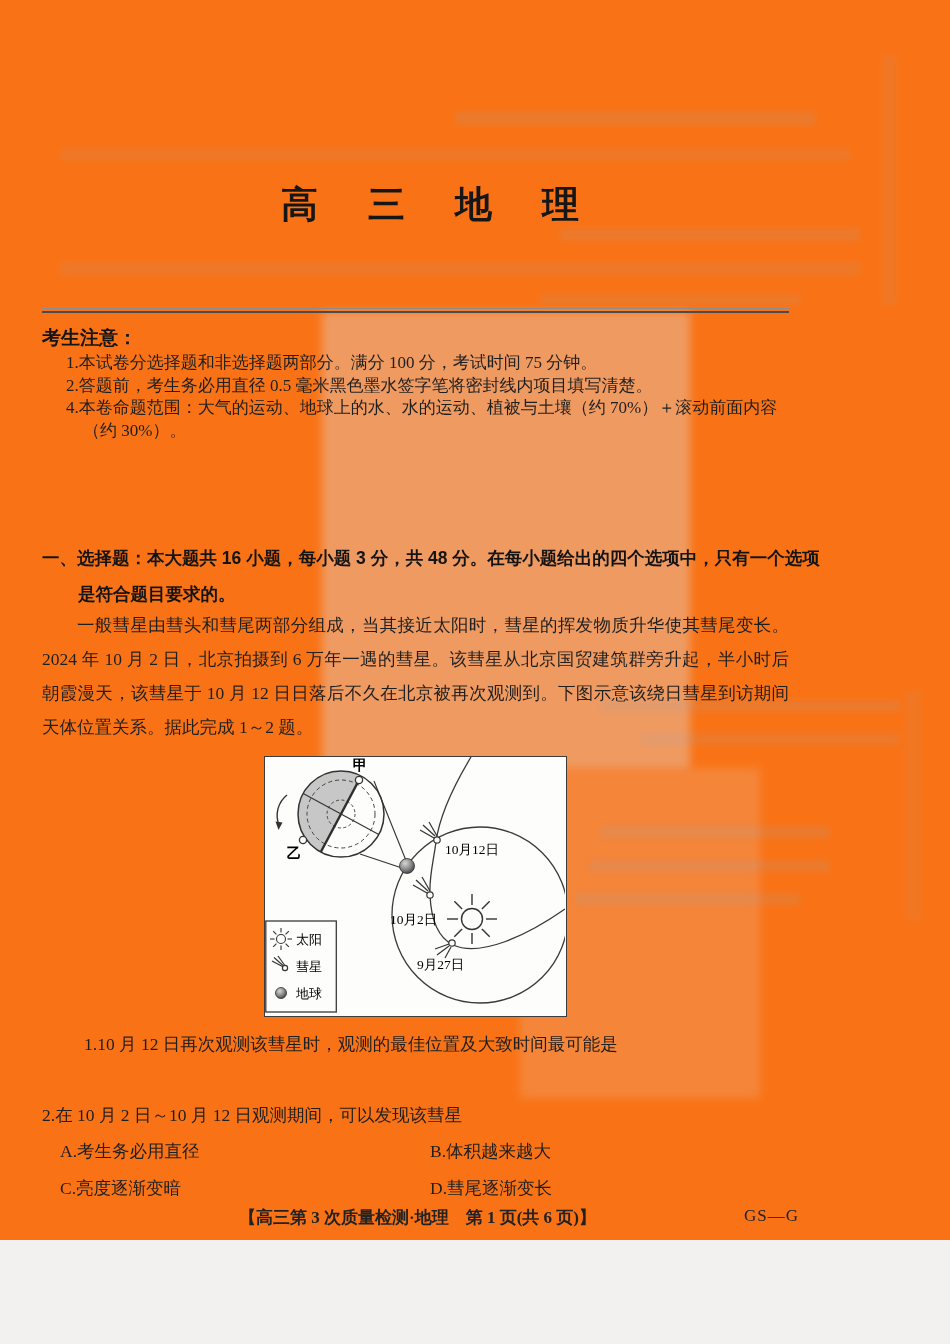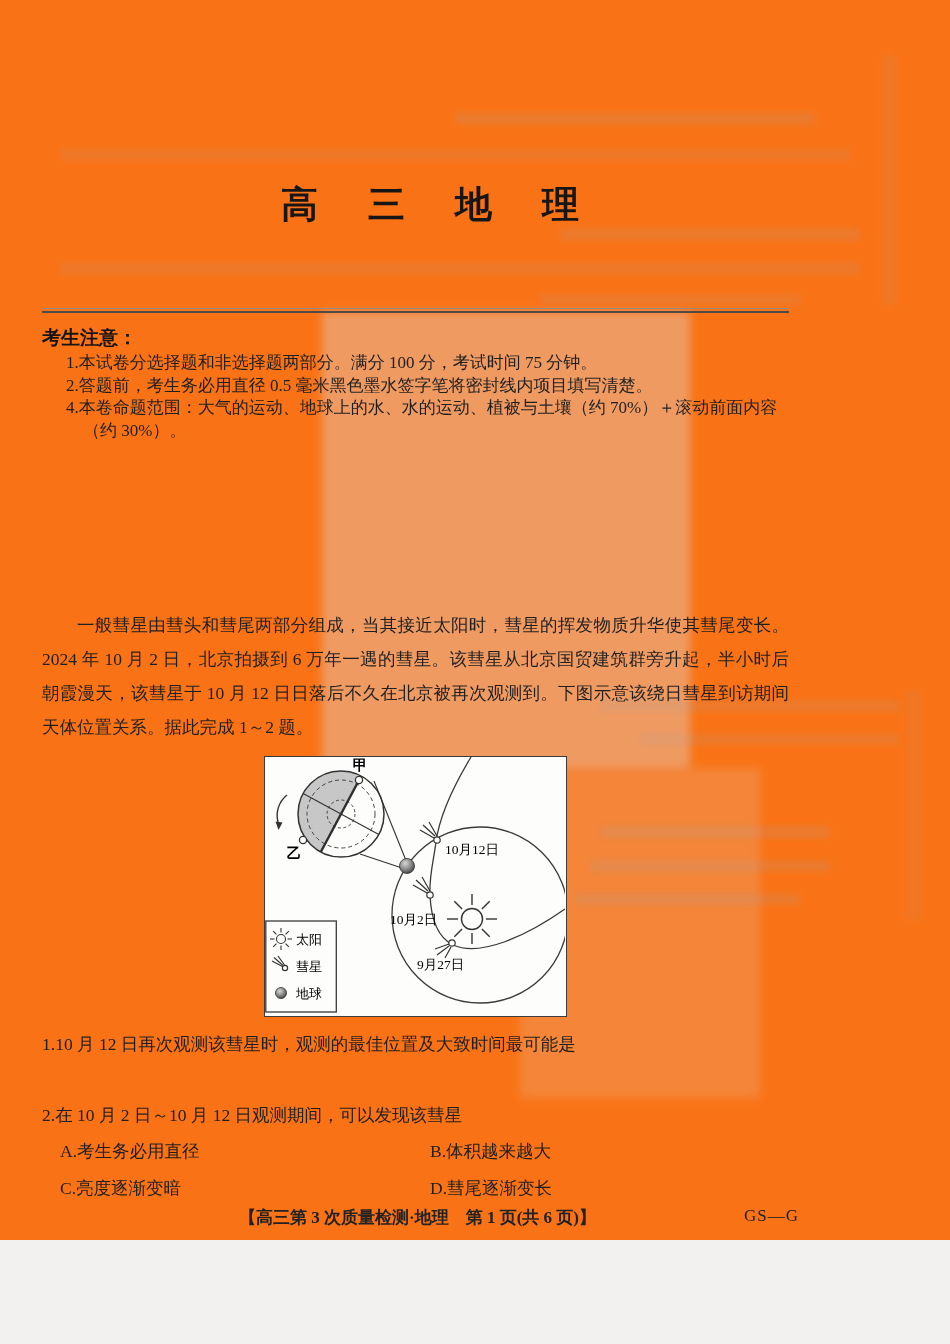--- a/index.html
+++ b/index.html
@@ -63,20 +63,21 @@
   <div class="title">高 三 地 理</div>
   <div class="rule"></div>
 
   <div class="notice-head">考生注意：</div>
   <div class="notice">
     <div class="notice-item">1.本试卷分选择题和非选择题两部分。满分 100 分，考试时间 75 分钟。</div>
     <div class="notice-item">2.答题前，考生务必用直径 0.5 毫米黑色墨水签字笔将密封线内项目填写清楚。</div>
     <div class="notice-item">4.本卷命题范围：大气的运动、地球上的水、水的运动、植被与土壤（约 70%）＋滚动前面内容（约 30%）。</div>
   </div>
 
+  <div class="sec-head">一、选择题：本大题共 16 小题，每小题 3 分，共 48 分。在每小题给出的四个选项中，只有一个选项是符合题目要求的。</div>
   <div class="passage">一般彗星由彗头和彗尾两部分组成，当其接近太阳时，彗星的挥发物质升华使其彗尾变长。2024 年 10 月 2 日，北京拍摄到 6 万年一遇的彗星。该彗星从北京国贸建筑群旁升起，半小时后朝霞漫天，该彗星于 10 月 12 日日落后不久在北京被再次观测到。下图示意该绕日彗星到访期间天体位置关系。据此完成 1～2 题。</div>
 
   <div class="figure">
     <svg width="300" height="258" viewBox="0 0 300 258">
       <defs>
         <radialGradient id="earthGrad" cx="38%" cy="32%" r="75%">
           <stop offset="0" stop-color="#d6d6d6"></stop>
           <stop offset="0.5" stop-color="#909090"></stop>
           <stop offset="1" stop-color="#3c3c3c"></stop>
         </radialGradient>
@@ -165,21 +166,21 @@
           <line x1="19.5" y1="208" x2="13" y2="199"></line>
           <circle cx="20" cy="211" r="2.6" fill="#fdfdfc"></circle>
         </g>
         <text x="31" y="214" font-size="13">彗星</text>
         <circle cx="16" cy="236" r="5.5" fill="url(#earthGrad)" stroke="#2d2d2d" stroke-width="0.8"></circle>
         <text x="31" y="241" font-size="13">地球</text>
       </g>
     </svg>
   </div>
 
-  <div class="q-stem" style="top:1032px;">1.10 月 12 日再次观测该彗星时，观测的最佳位置及大致时间最可能是</div>
+  <div class="q-stem" style="top:1032px;margin-left:42px;">1.10 月 12 日再次观测该彗星时，观测的最佳位置及大致时间最可能是</div>
 
   <div class="q-stem" style="top:1103px;">2.在 10 月 2 日～10 月 12 日观测期间，可以发现该彗星</div>
   <div class="opt-row" style="top:1139px;">
     <span style="left:18px;">A.考生务必用直径</span>
     <span style="left:388px;">B.体积越来越大</span>
   </div>
   <div class="opt-row" style="top:1176px;">
     <span style="left:18px;">C.亮度逐渐变暗</span>
     <span style="left:388px;text-align:center;">D.彗尾逐渐变长</span>
   </div>

